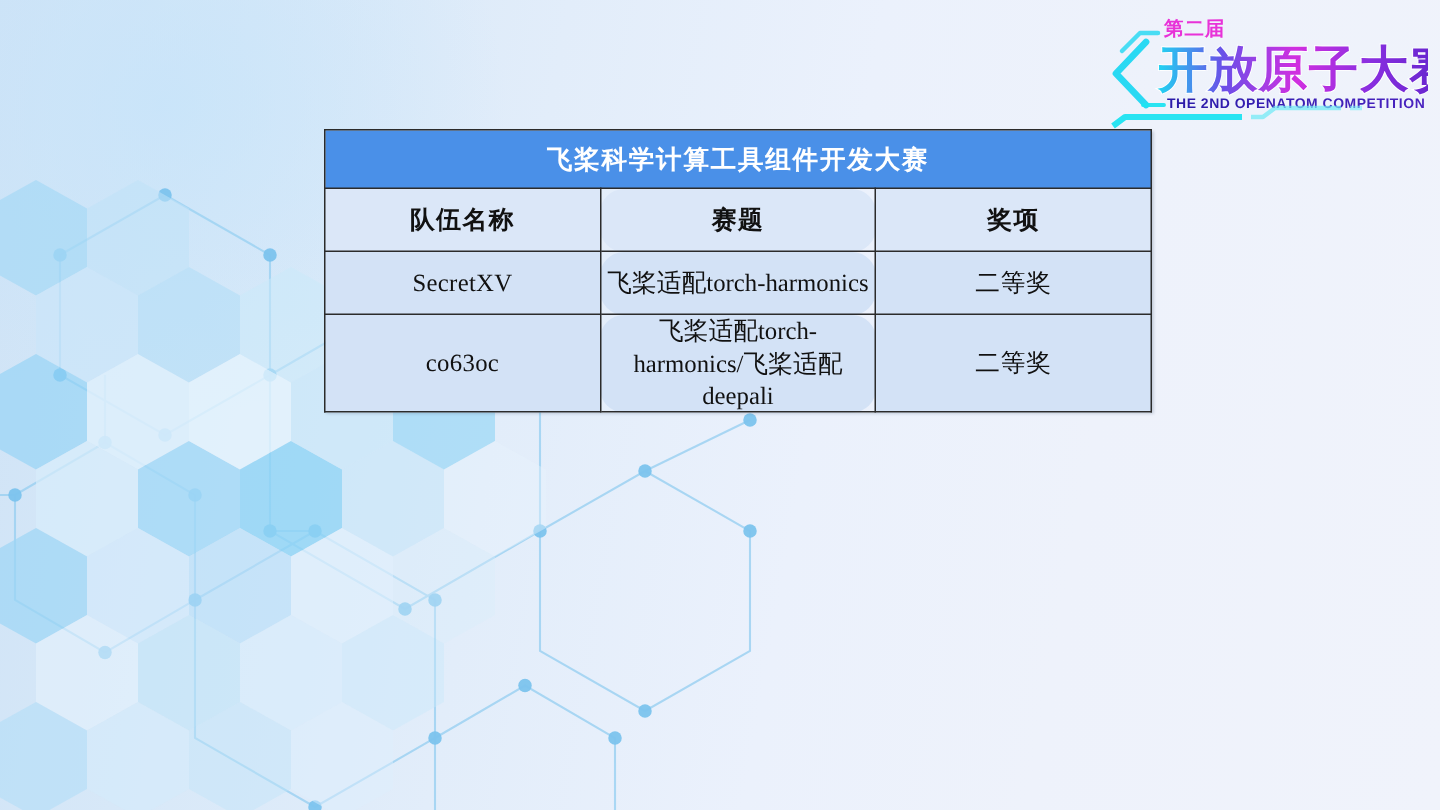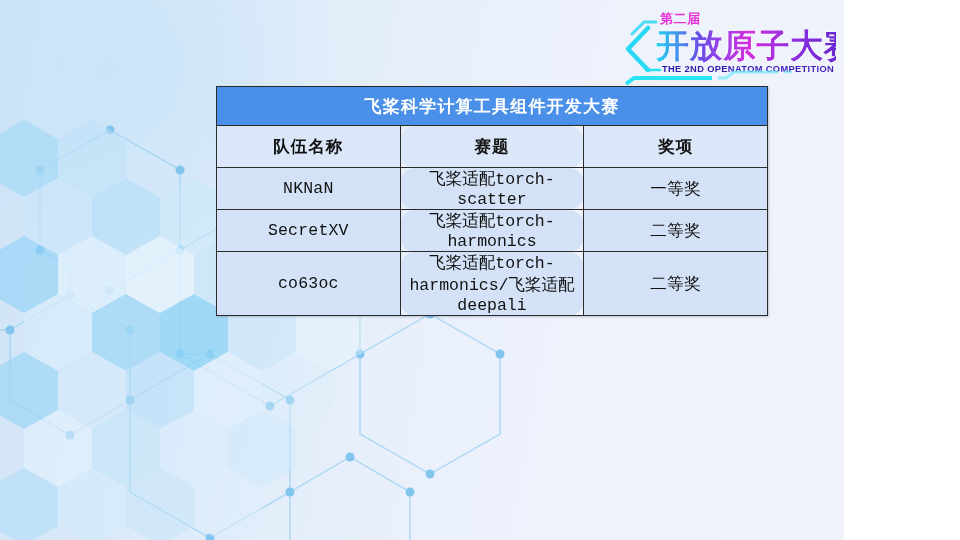--- a/index.html
+++ b/index.html
@@ -8,21 +8,21 @@
   }
   body {
     width: 960px;
     height: 540px;
     overflow: hidden;
     font-family: "Liberation Sans", "DejaVu Sans", sans-serif;
   }
 
   #slide {
     position: relative;
-    width: 844px;
+    width: 960px;
     height: 540px;
     background: linear-gradient(100deg,
         #cfe3f6 0%,
         #d7e8f8 16%,
         #e2edfa 36%,
         #ebf1fc 56%,
         #eef2fb 74%,
         #f0f3fb 100%);
     overflow: hidden;
   }
@@ -77,21 +77,21 @@
     box-shadow: 1px 1px 2px rgba(70,90,120,0.30);
   }
   table.awards td {
     border: 1px solid #2b2b2b;
     height: 41px;
     padding: 0 2px;
     text-align: center;
     vertical-align: middle;
     color: #111111;
     font-size: 16.5px;
-    font-family: Liberation Mono, monospace;
+    font-family: Liberation Serif, serif;
     background: #d3e2f6;
   }
   tr.title-row td {
     background: #4a90e8;
     color: #ffffff;
     font-size: 17px;
     font-weight: bold;
     letter-spacing: 1.2px;
     height: 38px;
     border-color: #2b2b2b;
@@ -244,25 +244,20 @@
         <tr class="title-row">
           <td colspan="3">飞桨科学计算工具组件开发大赛</td>
         </tr>
         <tr class="head-row">
           <td class="col-team">队伍名称</td>
           <td class="col-topic">赛题</td>
           <td class="col-prize">奖项</td>
         </tr>
 
         <tr>
-          <td class="col-team latin">NKNaN</td>
-          <td class="col-topic topic-cell">飞桨适配torch-scatter</td>
-          <td class="col-prize">一等奖</td>
-        </tr>
-        <tr>
           <td class="col-team latin">SecretXV</td>
           <td class="col-topic topic-cell">飞桨适配torch-harmonics</td>
           <td class="col-prize">二等奖</td>
         </tr>
         <tr>
           <td class="col-team latin">co63oc</td>
           <td class="col-topic topic-cell small-topic">飞桨适配torch-harmonics/飞桨适配deepali</td>
           <td class="col-prize">二等奖</td>
         </tr>
       </tbody>

